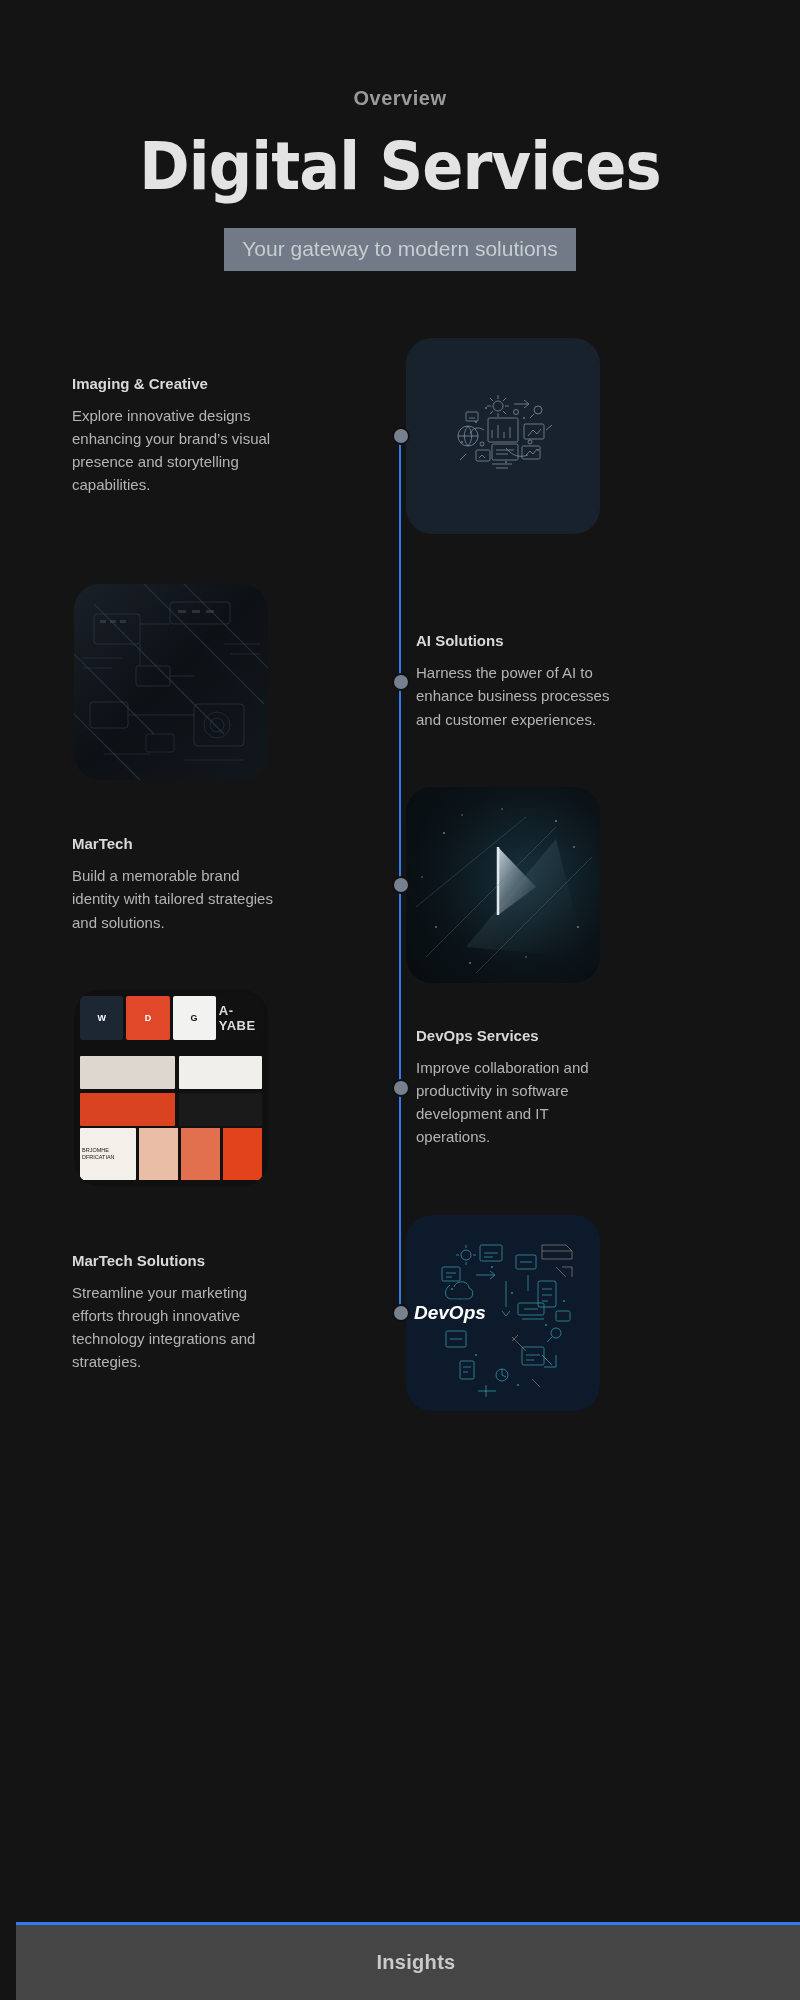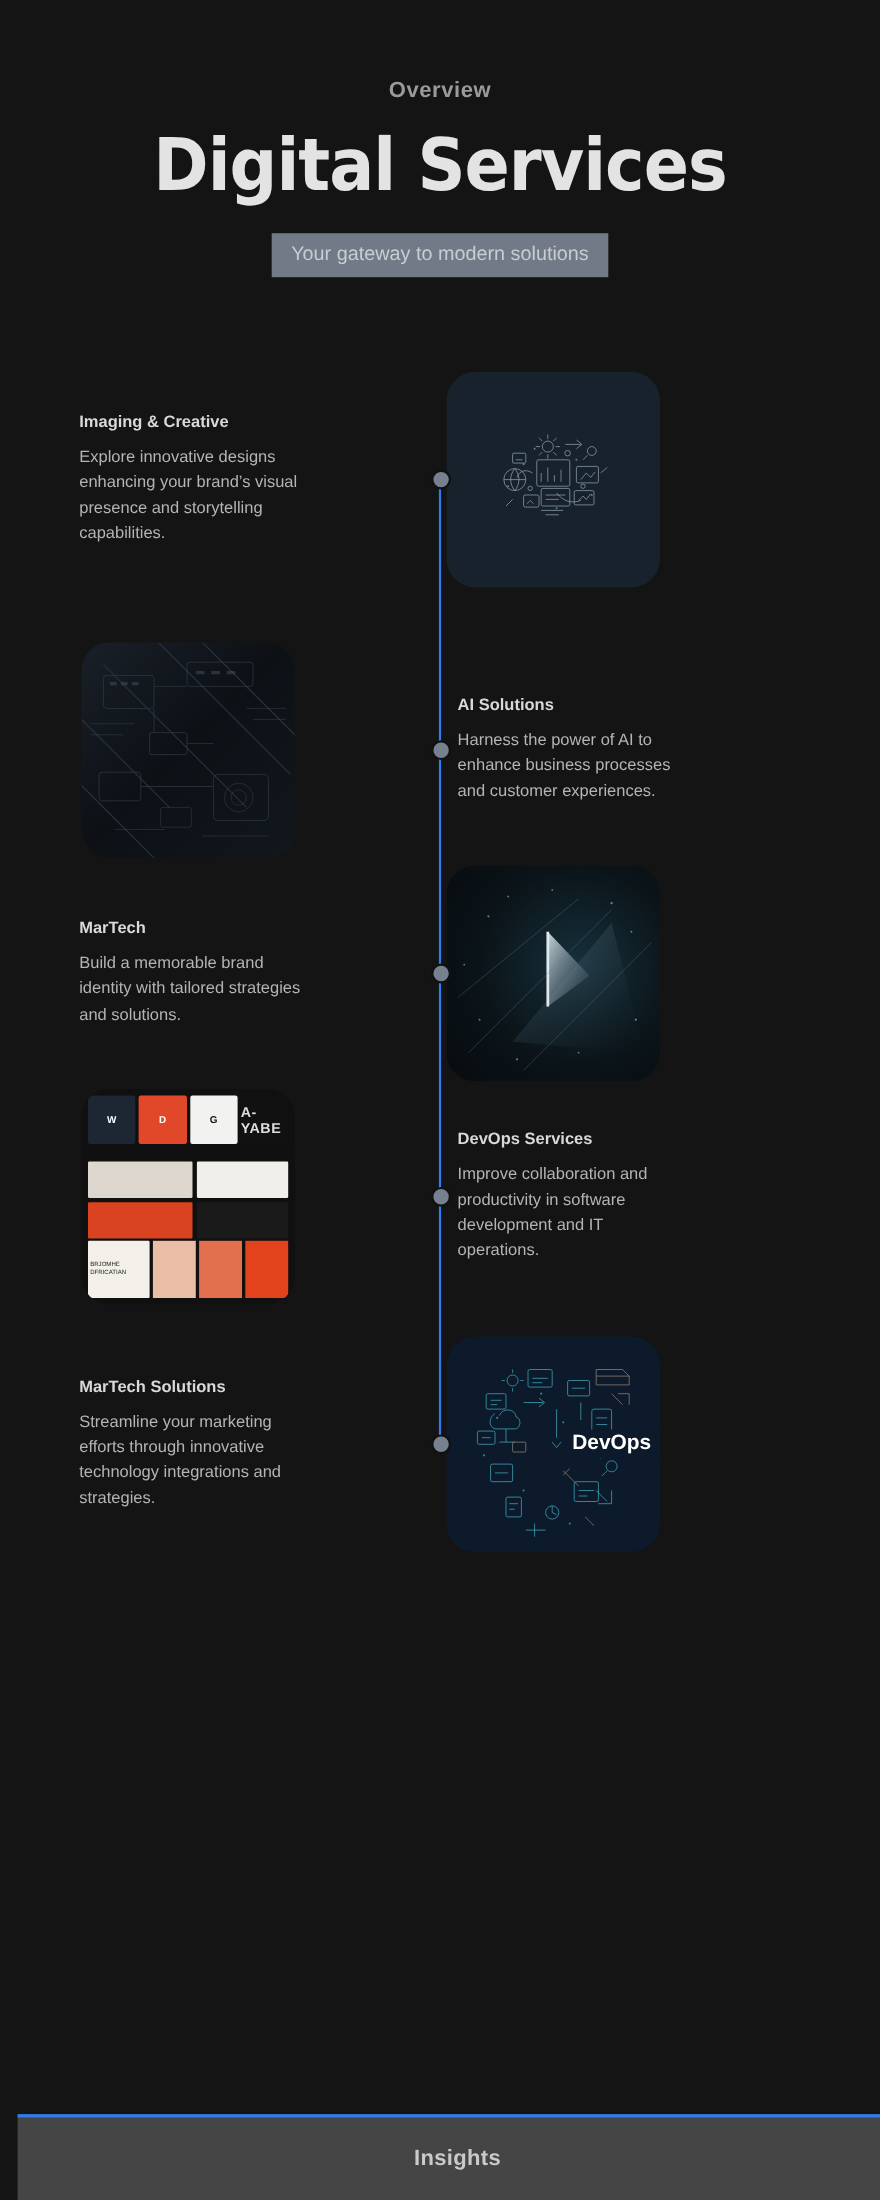--- a/index.html
+++ b/index.html
@@ -17,20 +17,21 @@
     width: 800px;
     height: 2000px;
     background: #141414;
     overflow: hidden;
   }
 
   
   .header {
     padding-top: 72px;
     text-align: center;
+    margin-top: 16px;
   }
   .eyebrow {
     font-size: 20px;
     font-weight: 700;
     letter-spacing: 0.5px;
     color: #9a9a9c;
     line-height: 1;
   }
   .hero-title {
     margin-top: 26px;
@@ -42,21 +43,21 @@
     line-height: 1.0;
     transform: scaleX(0.92);
   }
   .subtitle-wrap {
     margin: 28px auto 0;
     display: inline-block;
     background: #727a88;
     padding: 9px 18px 11px;
   }
   .subtitle {
-    font-size: 18px;
+    font-size: 21px;
     font-weight: 400;
     color: #c9ccd1;
     line-height: 1.1;
   }
 
   
   .timeline {
     position: absolute;
     left: 399px;
     top: 436px;
@@ -192,22 +193,23 @@
   .cb-red { background: #e2421c; }
 
   
   .card-devops { background: #0d1a2b; }
   .card-devops .art { position: absolute; inset: 0; }
   .devops-word {
     position: absolute;
     left: 0; right: 0;
     top: 50%;
     transform: translateY(-50%);
-    text-align: right;
+    text-align: left;
     z-index: 2;
+    font-style: italic;
   }
   .devops-word span {
     display: inline-block;
     background: #0d1a2b;
     color: #ffffff;
     font-size: 19px;
     font-weight: 700;
     padding: 2px 8px;
     line-height: 1.2;
   }

